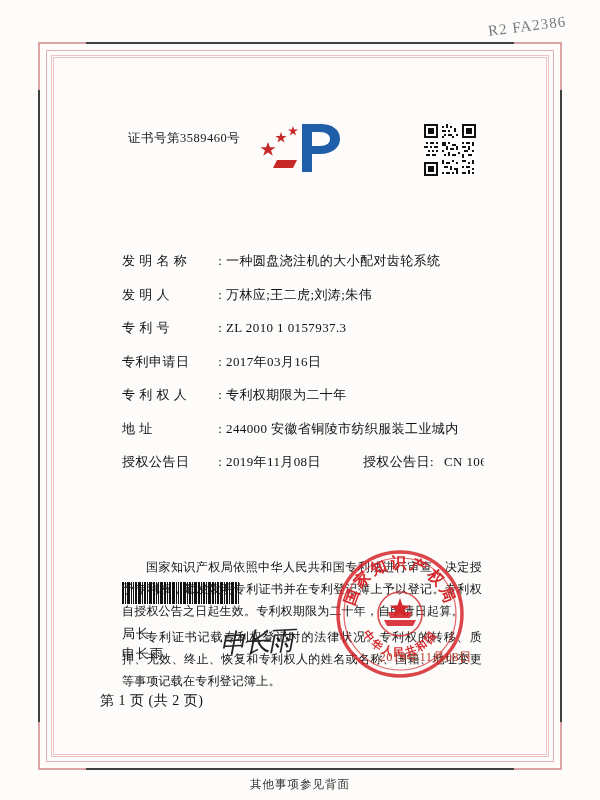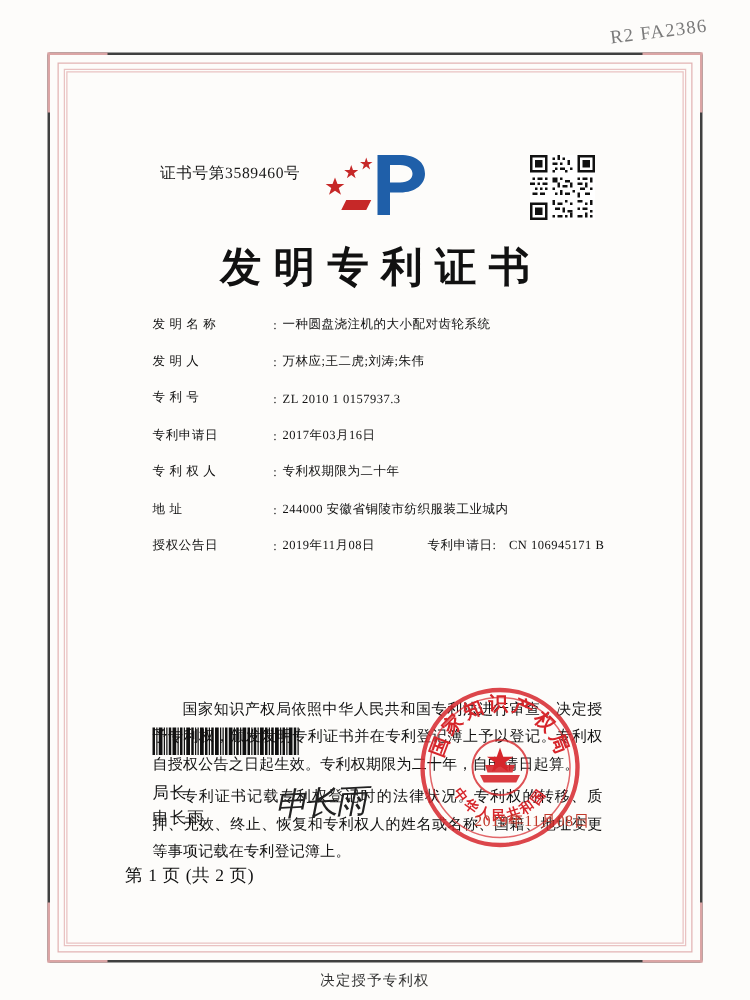--- a/index.html
+++ b/index.html
@@ -118,23 +118,23 @@
   }
 
   .fields {
     position: absolute;
     left: 22px;
     right: 16px;
     top: 148px;
   }
   .field-row {
     display: flex;
-    align-items: flex-end;
+    align-items: center;
     margin-bottom: 15.5px;
-    font-size: 10px;
+    font-size: 13px;
     color: #111;
   }
   .field-label {
     width: 92px;
     flex: 0 0 92px;
     letter-spacing: 0.5px;
     white-space: nowrap;
   }
   .field-colon {
     flex: 0 0 12px;
@@ -358,21 +358,20 @@
             <polygon points="27,10 28.4,14 32.6,14 29.2,16.5 30.5,20.6 27,18 23.5,20.6 24.8,16.5 21.4,14 25.6,14"></polygon>
             <polygon points="39,4 40.2,7.6 44,7.6 40.9,9.8 42.1,13.5 39,11.2 35.9,13.5 37.1,9.8 34,7.6 37.8,7.6"></polygon>
             <polygon points="23,38 43,38 39,46 19,46"></polygon>
           </g>
           <g fill="#1f5fa9">
             <path d="M48 2 L48 50 L58 50 L58 32 L66 32 C79 32 86 25 86 17 C86 8 79 2 66 2 Z M58 10 L66 10 C72.5 10 76 13 76 17 C76 21 72.5 24 66 24 L58 24 Z"></path>
           </g>
         </svg>
       </div>
 
-      <div class="title">发明专利证书</div>
 
       <div class="fields">
         <div class="field-row">
           <div class="field-label">发 明 名 称</div>
           <div class="field-colon">:</div>
           <div class="field-value">一种圆盘浇注机的大小配对齿轮系统</div>
         </div>
         <div class="field-row">
           <div class="field-label">发 明 人</div>
           <div class="field-colon">:</div>
@@ -396,21 +395,21 @@
         <div class="field-row">
           <div class="field-label">地 址</div>
           <div class="field-colon">:</div>
           <div class="field-value">244000 安徽省铜陵市纺织服装工业城内</div>
         </div>
         <div class="field-row">
           <div class="field-label">授权公告日</div>
           <div class="field-colon">:</div>
           <div class="field-value inline-extra">
             <span>2019年11月08日</span>
-            <span class="extra-label">专利申请日:</span>
+            <span class="extra-label">授权公告日:</span>
             <span class="extra-value">CN 106945171 B</span>
           </div>
         </div>
       </div>
 
       <div class="paragraphs">
         <p>国家知识产权局依照中华人民共和国专利法进行审查，决定授予专利权，颁发发明专利证书并在专利登记簿上予以登记。专利权自授权公告之日起生效。专利权期限为二十年，自申请日起算。</p>
         <p>专利证书记载专利权登记时的法律状况。专利权的转移、质押、无效、终止、恢复和专利权人的姓名或名称、国籍、地址变更等事项记载在专利登记簿上。</p>
       </div>
 
@@ -484,14 +483,14 @@
             <polygon points="0,-16 2.6,-8.6 10.4,-8.6 4.1,-4 6.5,3.4 0,-1.2 -6.5,3.4 -4.1,-4 -10.4,-8.6 -2.6,-8.6" fill="#d6262b"></polygon>
           </g>
         </svg>
       </div>
       <div class="seal-date">2019年11月08日</div>
 
       <div class="page-num">第 1 页 (共 2 页)</div>
     </div>
   </div>
 
-  <div class="footer-note">决定授予专利权</div>
+  <div class="footer-note">其他事项参见背面</div>
 </div>
 
 </body></html>

